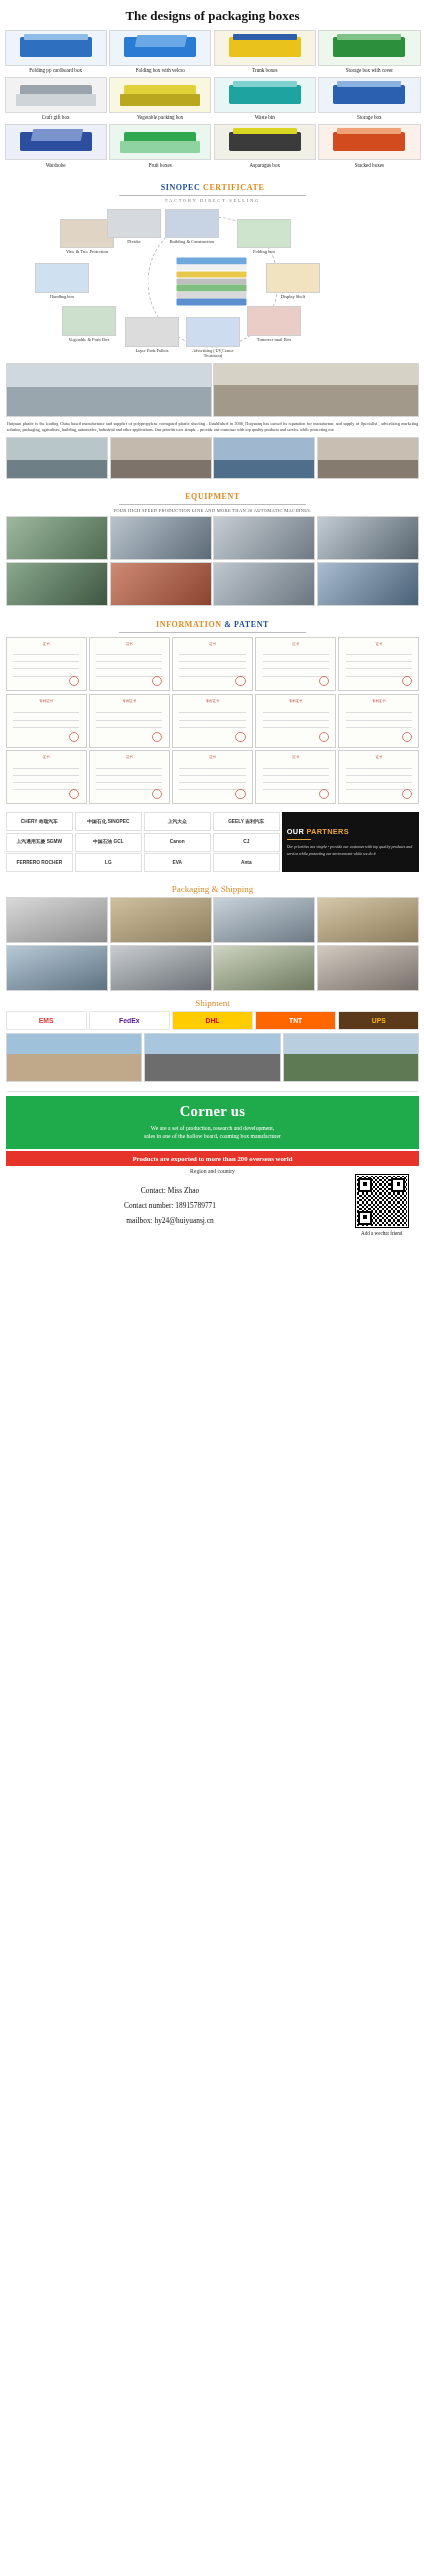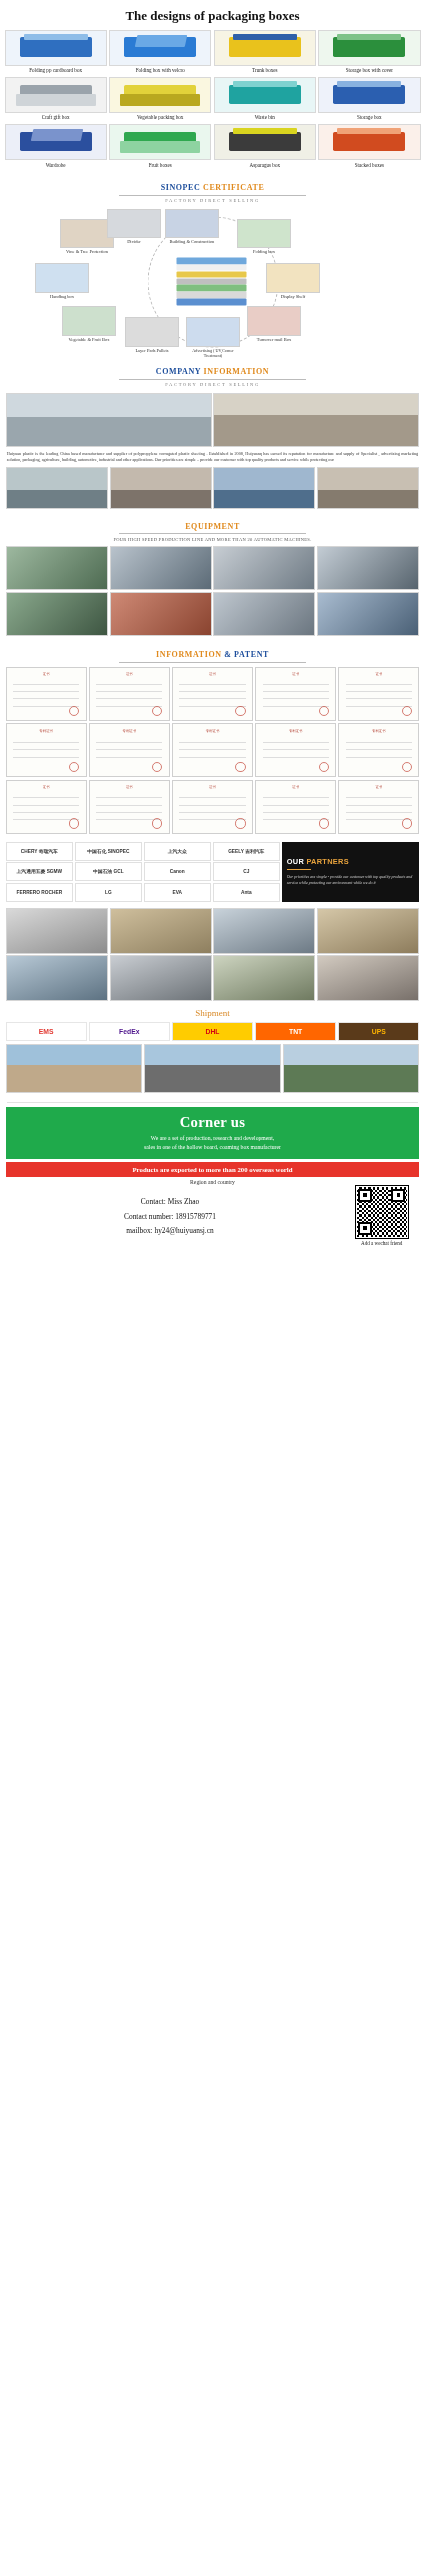--- a/index.html
+++ b/index.html
@@ -512,28 +512,20 @@
     <div class="app-node" style="left:60px; top:12.5px;">
       <div class="thumb" style="background:#e0d4c4"></div>
       <div class="lbl">Vine &amp; Tree Protection</div>
     </div>
     <div class="app-node" style="left:107px; top:2.3px;">
       <div class="thumb" style="background:#d6d9dd"></div>
       <div class="lbl">Divider</div>
     </div>
   </div>
 
-  <div class="sec-head">
-    <div class="title">
-      <span>COMPANY</span>
-      <span class="accent">INFORMATION</span>
-    </div>
-    <div class="rule"></div>
-    <div class="sub">FACTORY DIRECT SELLING</div>
-  </div>
 
   <div class="company-imgs">
     <div class="ph" style="background:linear-gradient(180deg,#cfd8de 0 45%,#9aa6ad 45% 100%)"></div>
     <div class="ph" style="background:linear-gradient(180deg,#d7d2c6 0 40%,#a3998a 40% 100%)"></div>
   </div>
 
   <div class="company-text">Huiyuan plastic is the leading China based manufacturer and supplier of polypropylene corrugated plastic sheeting . Established in 2008, Huiyuanq has earned its reputation for manufacture and supply of Specialist , advertising marketing solution, packaging, agriculture, building, automotive, industrial and other applications. Our priorities are simple – provide our customer with top quality products and service while protecting our</div>
 
   <div class="company-row2">
     <div class="ph" style="background:linear-gradient(180deg,#b9c6c9 0 55%,#6f7f86 55% 100%)"></div>
@@ -706,20 +698,21 @@
     </div>
     <div class="partners-panel">
       <div class="pt">
         <span>OUR </span><span class="o">PARTNERS</span>
       </div>
       <div class="pline"></div>
       <div class="ptext">Our priorities are simple - provide our customer with top quality products and service while protecting our environment while we do it</div>
     </div>
   </div>
 
+  <div class="pack-title">Packaging &amp; Shipping</div>
   <div class="pack-grid">
     <div class="ph" style="background:linear-gradient(160deg,#d9d9d9,#8d8d8d)"></div>
     <div class="ph" style="background:linear-gradient(160deg,#cfbf9d,#8e7f5f)"></div>
     <div class="ph" style="background:linear-gradient(160deg,#c8d2da,#6d7a85)"></div>
     <div class="ph" style="background:linear-gradient(160deg,#d5c7a8,#8d7c5c)"></div>
     <div class="ph" style="background:linear-gradient(160deg,#b8c9d6,#5d7282)"></div>
     <div class="ph" style="background:linear-gradient(160deg,#c9cdd2,#6b7176)"></div>
     <div class="ph" style="background:linear-gradient(160deg,#cdd4c0,#6f7a60)"></div>
     <div class="ph" style="background:linear-gradient(160deg,#d2cac0,#78706a)"></div>
   </div>

